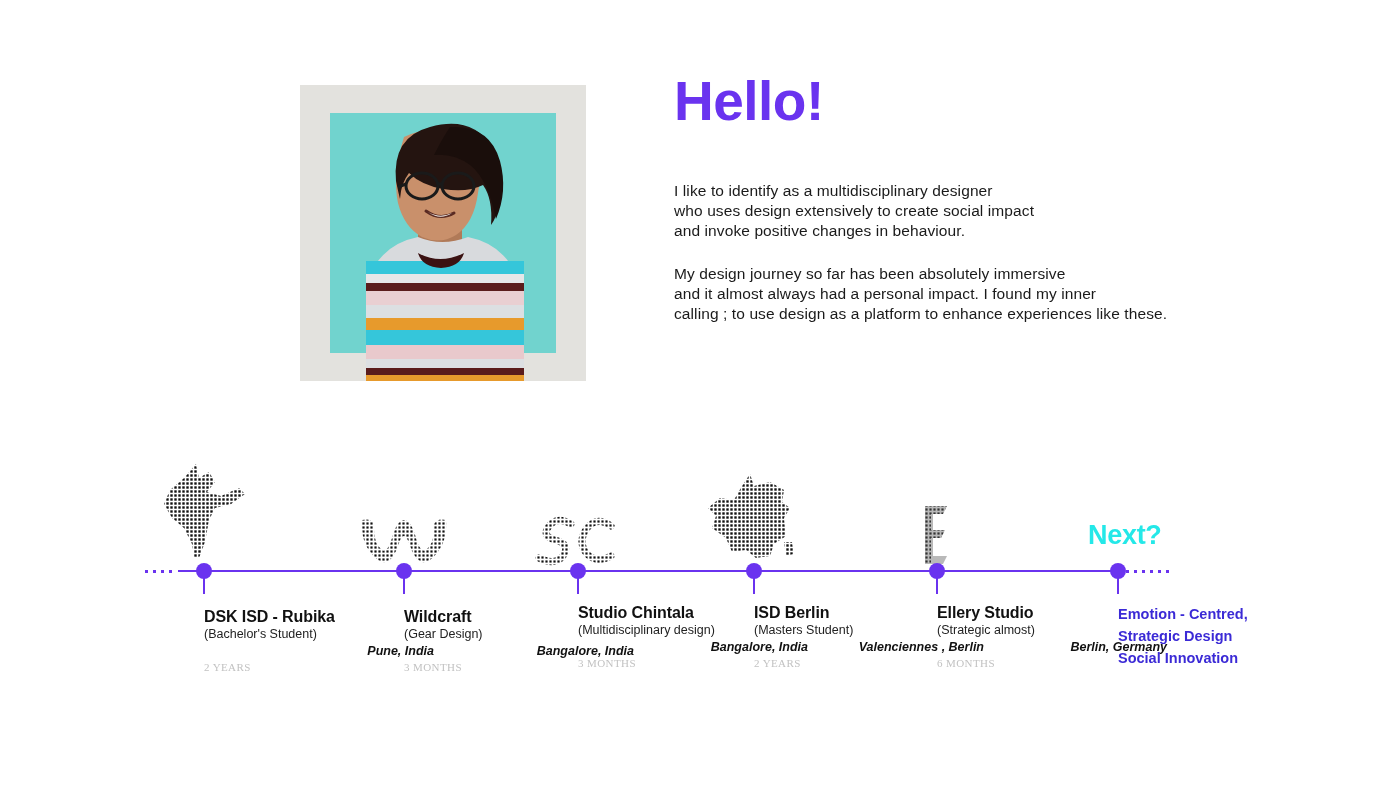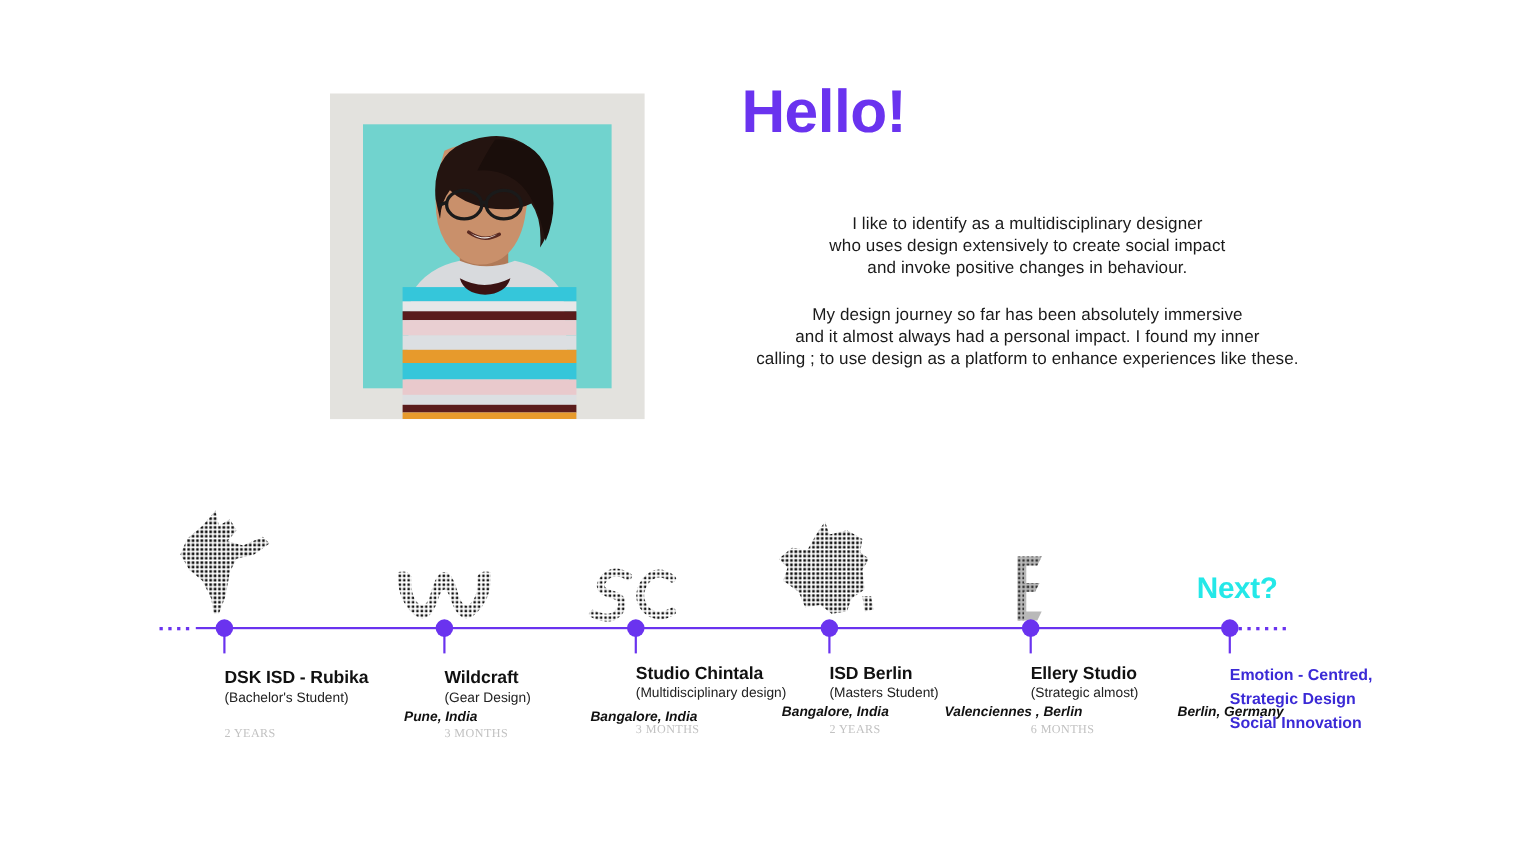--- a/index.html
+++ b/index.html
@@ -48,30 +48,29 @@
     left: 674px;
     top: 74px;
     width: 520px;
   }
   #hello-title {
     font-size: 55px;
     font-weight: 700;
     color: #6a33ef;
     letter-spacing: -0.5px;
     line-height: 1;
-    margin: 0 0 65px 0;
+    margin: 0 0 52px 0;
   }
   .intro-para {
     font-size: 15.5px;
     line-height: 1.29;
     color: #1a1a1a;
     margin: 0 0 23px 0;
     white-space: pre-line;
     letter-spacing: 0.1px;
-    text-align: center;
   }
 
   
   #timeline {
     position: absolute;
     left: 0;
     top: 440px;
     width: 1400px;
     height: 250px;
   }

